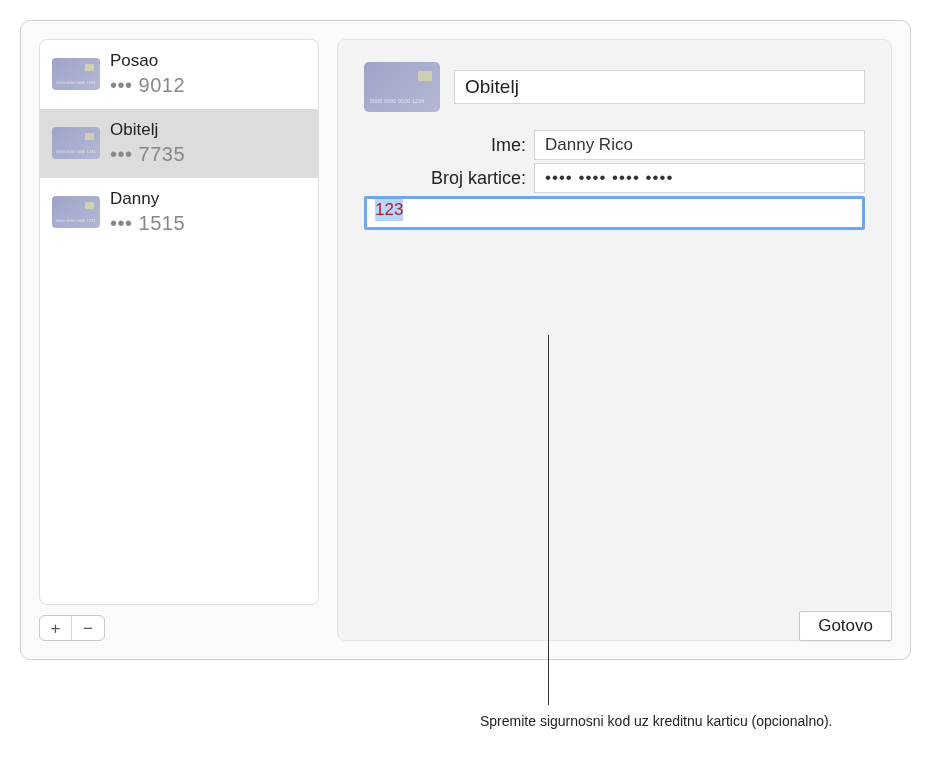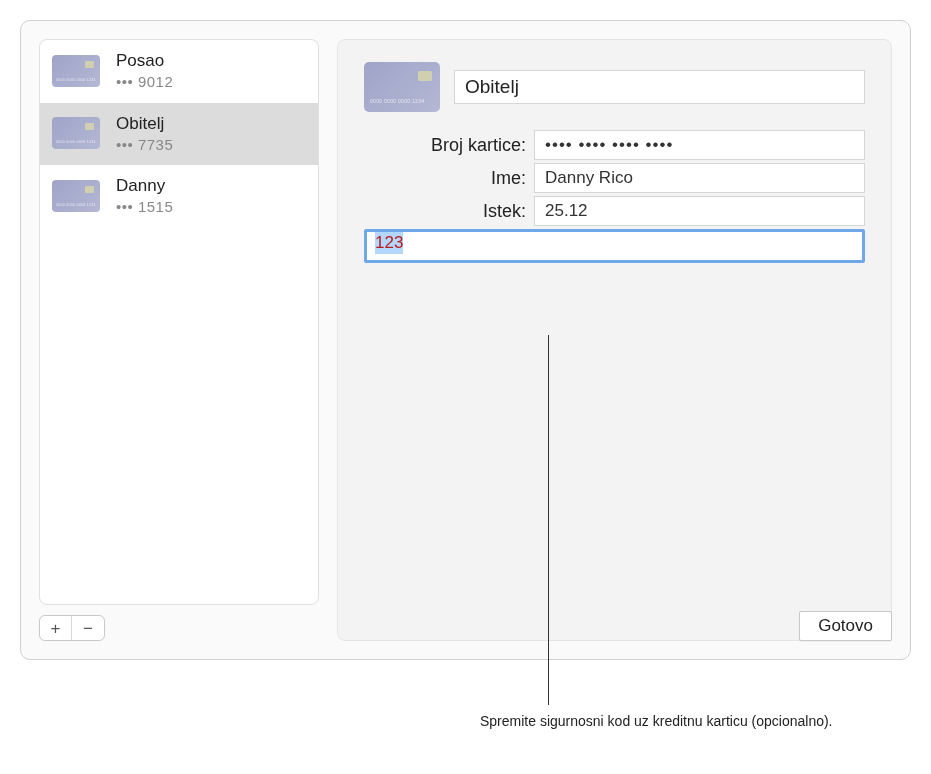--- a/index.html
+++ b/index.html
@@ -33,21 +33,21 @@
       background: #fff;
       border: 1px solid #e0e0e0;
       border-radius: 8px;
       overflow: hidden;
       margin-bottom: 10px;
     }
     .sidebar-item {
       display: flex;
       align-items: center;
       padding: 10px 12px;
-      gap: 16px;
+      gap: 10px;
       cursor: pointer;
       border-bottom: 1px solid transparent;
     }
     .sidebar-item.selected {
       background: #dcdcdc;
     }
     .card-icon {
       width: 48px;
       height: 32px;
       background: linear-gradient(135deg, #9fa3c8 0%, #b4b8d4 100%);
@@ -106,21 +106,21 @@
     .sidebar-item-text {
       display: flex;
       flex-direction: column;
       line-height: 1.3;
     }
     .sidebar-item-title {
       font-size: 17px;
       color: #222;
     }
     .sidebar-item-sub {
-      font-size: 15px;
+      font-size: 20px;
       color: #888;
       letter-spacing: 0.5px;
     }
     .add-remove {
       display: inline-flex;
       border: 1px solid #c8c8c8;
       border-radius: 6px;
       background: #fff;
       width: fit-content;
       overflow: hidden;
@@ -285,33 +285,29 @@
       </div>
     </div>
 
     <div class="detail">
       <div class="detail-header">
         <div class="card-icon-large"></div>
         <input class="title-input" value="Obitelj" style="">
       </div>
 
       <div class="form-row">
+        <div class="form-label">Ime:</div>
+        <input class="form-input" value="Danny Rico" style="">
+      </div>
+
+      <div class="form-row">
         <div class="form-label">Broj kartice:</div>
         <input class="form-input dots-value" value="•••• •••• •••• ••••" style="">
       </div>
 
-      <div class="form-row">
-        <div class="form-label">Ime:</div>
-        <input class="form-input" value="Danny Rico" style="">
-      </div>
-
-      <div class="form-row">
-        <div class="form-label">Istek:</div>
-        <input class="form-input" value="25.12" style="">
-      </div>
 
       <div class="form-row">
         <div class="input-display focused">
           <span class="sel">123</span>
         </div>
       </div>
     </div>
 
     <button class="done-button">Gotovo</button>
   </div>

